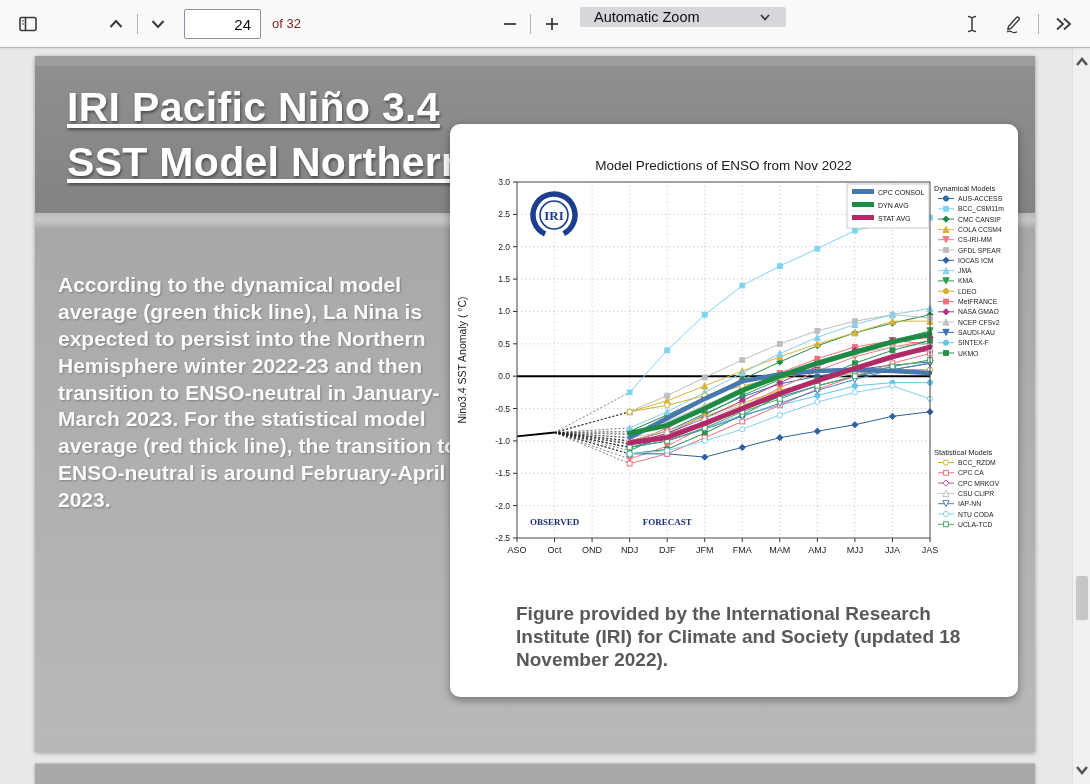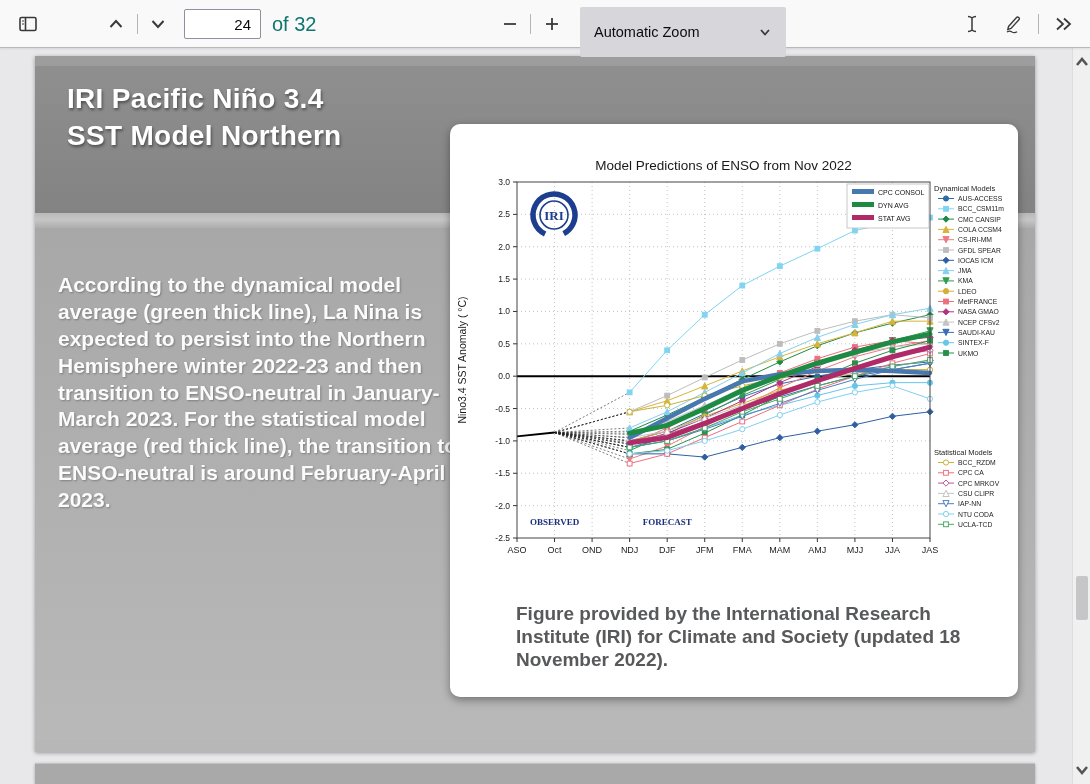--- a/index.html
+++ b/index.html
@@ -15,23 +15,23 @@
   .tbtn {
     position:absolute; top:8px; width:32px; height:32px; border:none; background:transparent;
     display:flex; align-items:center; justify-content:center; border-radius:2px; cursor:pointer;
   }
   .tb-divider { position:absolute; top:14px; width:1px; height:20px; background:#b5b5b8; }
   .page-input {
     position:absolute; top:9px; left:184px; width:77px; height:30px;
     border:1px solid #8f8f9d; border-radius:2px; background:#fff;
     text-align:right; padding-right:9px; font-size:15px; font-family:"Liberation Sans",sans-serif; color:#0c0c0d;
   }
-  .pages-label { position:absolute; top:0; left:272px; line-height:48px; font-size:20px; color:#0f766e; }
+  .pages-label { position:absolute; top:0; left:272px; line-height:48px; font-size:13px; color:#7f1d1d; }
   .zoom-select {
-    position:absolute; top:7px; left:580px; width:206px; height:50px;
+    position:absolute; top:7px; left:580px; width:206px; height:20px;
     background:#d7d7db; border-radius:2px; cursor:pointer;
     display:flex; align-items:center; padding:0 14px; font-size:14.5px; color:#0c0c0d;
   }
   .zoom-select .zs-label { flex:1; }
   svg.icon { display:block; }
 
   
   .doc-area { position:absolute; top:48px; left:0; width:1090px; height:736px; background:#e8e8ea; }
 
   .pdf-page {
@@ -45,22 +45,23 @@
     background:linear-gradient(#8f8f8f,#838383);
   }
   .divider-stripe {
     position:absolute; top:157px; left:0; width:100%; height:15px;
     background:linear-gradient(#b9b9b9,#c6c6c6 45%,#adadad);
   }
   .slide-footer-strip { position:absolute; bottom:0; left:0; width:100%; height:12px; background:#b7b7b7; }
 
   .slide-title {
     position:absolute; top:24px; left:32px; color:#fff; font-weight:bold;
-    font-size:28px; line-height:1.33; letter-spacing:.3px;
+    font-size:41px; line-height:1.33; letter-spacing:.3px;
     text-shadow:1px 2px 3px rgba(0,0,0,.45);
+    text-decoration:underline;
   }
   .slide-body {
     position:absolute; top:216px; left:23px; width:408px;
     color:#fbfbfb; font-weight:bold; font-size:21px; line-height:1.28;
     text-shadow:1px 1px 2px rgba(0,0,0,.28);
   }
 
   .figure-card {
     position:absolute; top:68px; left:415px; width:568px; height:573px;
     background:#fff; border-radius:10px; box-shadow:0 3px 9px rgba(0,0,0,.38);

